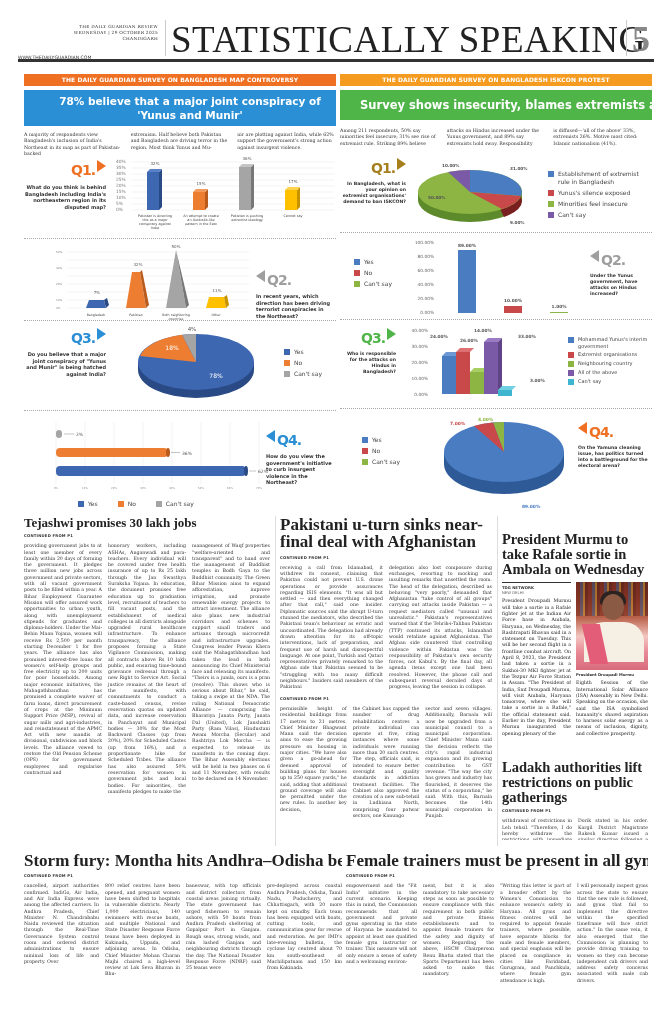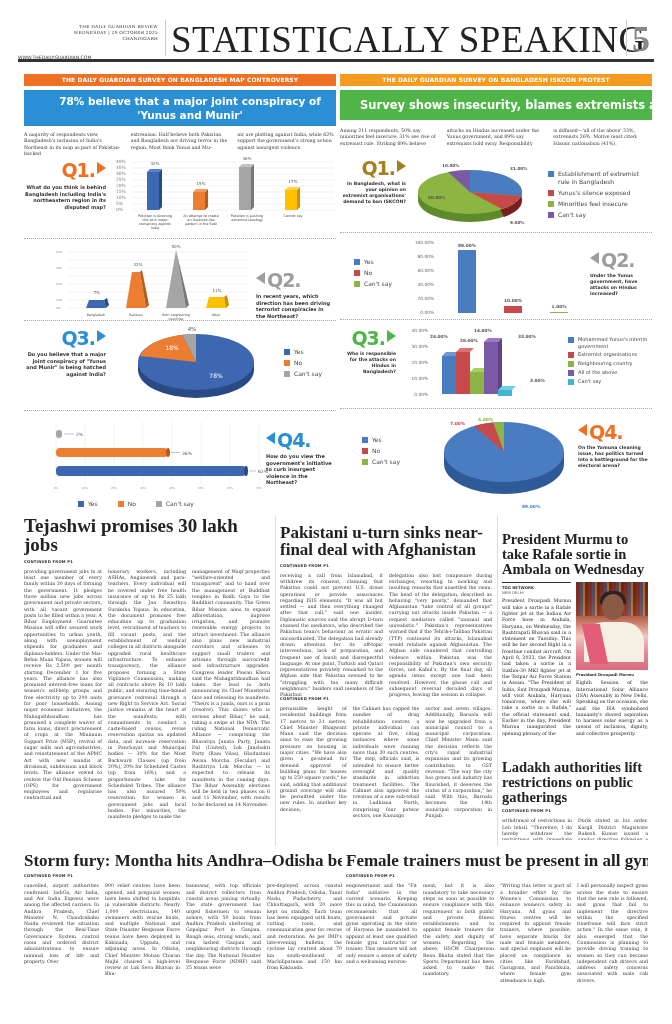--- a/index.html
+++ b/index.html
@@ -22,21 +22,21 @@
   .band { height: 12px; color: #fff; font-family: "DejaVu Sans", sans-serif; font-weight: bold; font-size: 6px; line-height: 12px; text-align: center; letter-spacing: .1px; }
   .band.orange { background: #ef7022; }
   .band.amber { background: #f49b20; }
   .headline-box { margin-top: 4px; color: #fff; font-family: "DejaVu Sans", sans-serif; font-weight: bold; text-align: center; padding-left: 20px; }
   .headline-box.blue { background: #2a8fd4; height: 36px; font-size: 10.5px; line-height: 14px; padding-top: 4px; }
   .headline-box.green { background: #4fb548; height: 30px; font-size: 11.5px; line-height: 30px; white-space: nowrap; }
   .intro { display: flex; gap: 8px; margin-top: 6px; font-size: 4.7px; line-height: 6.4px; color: #333; }
   .intro div { flex: 1; }
 
   .qblock { position: absolute; }
-  .qnum { font-family: "DejaVu Sans", sans-serif; font-weight: bold; font-size: 19px; line-height: 20px; letter-spacing: -1px; }
+  .qnum { font-family: "DejaVu Sans", sans-serif; font-weight: bold; font-size: 14px; line-height: 20px; letter-spacing: -1px; }
   .qnum .tri { display: inline-block; width: 0; height: 0; border-top: 6px solid transparent; border-bottom: 6px solid transparent; vertical-align: 3px; margin-left: 2px; }
   .qnum .tril { display: inline-block; width: 0; height: 0; border-top: 6px solid transparent; border-bottom: 6px solid transparent; vertical-align: 3px; margin-right: 2px; }
   .qtext { font-family: "DejaVu Sans", sans-serif; font-weight: bold; font-size: 5px; line-height: 6.6px; color: #333; }
   .divider { position: absolute; left: 0; width: 312px; border-top: 1px dotted #aaa; }
 
   .legend-item { display: flex; align-items: flex-start; gap: 4px; font-family: "DejaVu Sans", sans-serif; font-size: 6px; line-height: 8px; color: #444; margin-bottom: 3px; }
   .legend-item .sw { width: 6px; height: 6px; flex: 0 0 6px; margin-top: 1px; }
   .tick { font-family: "DejaVu Sans", sans-serif; font-size: 4.4px; color: #666; }
 
   
@@ -443,31 +443,31 @@
   </svg>
   <div class="qblock" style="left:238px;top:348px;width:74px;">
     <div class="qnum" style="color:#ef7022;"><span class="tril" style="border-right:9px solid #ef7022;"></span><span>Q4.</span></div>
     <div class="qtext" style="margin-top:3px;font-size:4.6px;line-height:6px;">On the Yamuna cleaning issue, has politics turned into a battleground for the electoral arena?</div>
   </div>
 </section>
 
 <section class="news">
 
   <article class="article" style="left:0;top:0;width:246px;height:330px;overflow:hidden;">
-    <h2 class="art-title" style="font-size:19px;">Tejashwi promises 30 lakh jobs</h2>
+    <h2 class="art-title" style="font-size:13px;">Tejashwi promises 30 lakh jobs</h2>
     <div class="contd">CONTINUED FROM P1</div>
     <div class="cols" style="height:300px;overflow:hidden;">
       <div class="col">providing government jobs to at least one member of every family within 20 days of forming the government. It pledges three million new jobs across government and private sectors, with all vacant government posts to be filled within a year. A Bihar Employment Guarantee Mission will offer assured work opportunities to urban youth, along with unemployment stipends for graduates and diploma-holders. Under the Mai-Behin Maan Yojana, women will receive Rs 2,500 per month starting December 1 for five years. The alliance has also promised interest-free loans for women's self-help groups and free electricity up to 200 units for poor households. Among major economic initiatives, the Mahagathbandhan has promised a complete waiver of farm loans, direct procurement of crops at the Minimum Support Price (MSP), revival of sugar mills and agri-industries, and reinstatement of the APMC Act with new mandis at divisional, subdivision and block levels. The alliance vowed to restore the Old Pension Scheme (OPS) for government employees and regularise contractual and</div>
       <div class="col">honorary workers, including ASHAs, Anganwadi and para-teachers. Every individual will be covered under free health insurance of up to Rs 25 lakh through the Jan Swasthya Suraksha Yojana. In education, the document promises free education up to graduation level, recruitment of teachers to fill vacant posts, and the establishment of medical colleges in all districts alongside upgraded rural healthcare infrastructure. To enhance transparency, the alliance proposes forming a State Vigilance Commission, making all contracts above Rs 10 lakh public, and ensuring time-bound grievance redressal through a new Right to Service Act. Social justice remains at the heart of the manifesto, with commitments to conduct a caste-based census, revise reservation quotas on updated data, and increase reservation in Panchayat and Municipal bodies — 30% for the Most Backward Classes (up from 20%), 20% for Scheduled Castes (up from 16%), and a proportionate hike for Scheduled Tribes. The alliance has also assured 50% reservation for women in government jobs and local bodies. For minorities, the manifesto pledges to make the</div>
       <div class="col">management of Waqf properties "welfare-oriented and transparent" and to hand over the management of Buddhist temples in Bodh Gaya to the Buddhist community. The Green Bihar Mission aims to expand afforestation, improve irrigation, and promote renewable energy projects to attract investment. The alliance also plans new industrial corridors and schemes to support small traders and artisans through microcredit and infrastructure upgrades. Congress leader Pawan Khera said the Mahagathbandhan had taken the lead in both announcing its Chief Ministerial face and releasing its manifesto. "Theirs is a jumla, ours is a pran (resolve). This shows who is serious about Bihar," he said, taking a swipe at the NDA. The ruling National Democratic Alliance — comprising the Bharatiya Janata Party, Janata Dal (United), Lok Janshakti Party (Ram Vilas), Hindustani Awam Morcha (Secular) and Rashtriya Lok Morcha — is expected to release its manifesto in the coming days. The Bihar Assembly elections will be held in two phases on 6 and 11 November, with results to be declared on 14 November.</div>
     </div>
   </article>
   <div class="vrule" style="left:251px;top:0;height:330px;"></div>
 
-  <article class="article" style="left:256px;top:8px;width:212px;height:174px;overflow:hidden;">
+  <article class="article" style="left:256px;top:0;width:212px;height:174px;overflow:hidden;">
     <h2 class="art-title" style="font-size:17px;">Pakistani u-turn sinks near-final deal with Afghanistan</h2>
     <div class="contd">CONTINUED FROM P1</div>
     <div class="cols" style="height:130px;overflow:hidden;">
       <div class="col">receiving a call from Islamabad, it withdrew its consent, claiming that Pakistan could not prevent U.S. drone operations or provide assurances regarding ISIS elements. "It was all but settled — and then everything changed after that call," said one insider. Diplomatic sources said the abrupt U-turn stunned the mediators, who described the Pakistani team's behaviour as erratic and uncoordinated. The delegation had already drawn attention for its off-topic interventions, lack of preparation, and frequent use of harsh and disrespectful language. At one point, Turkish and Qatari representatives privately remarked to the Afghan side that Pakistan seemed to be "struggling with too many difficult neighbours." Insiders said members of the Pakistani</div>
       <div class="col">delegation also lost composure during exchanges, resorting to mocking and insulting remarks that unsettled the room. The head of the delegation, described as behaving "very poorly," demanded that Afghanistan "take control of all groups" carrying out attacks inside Pakistan — a request mediators called "unusual and unrealistic." Pakistan's representatives warned that if the Tehrik-i-Taliban Pakistan (TTP) continued its attacks, Islamabad would retaliate against Afghanistan. The Afghan side countered that controlling violence within Pakistan was the responsibility of Pakistan's own security forces, not Kabul's. By the final day, all agenda items except one had been resolved. However, the phone call and subsequent reversal derailed days of progress, leaving the session in collapse.</div>
     </div>
   </article>
 
   <article class="article" style="left:256px;top:176px;width:212px;height:154px;overflow:hidden;">
     <div class="contd">CONTINUED FROM P1</div>

